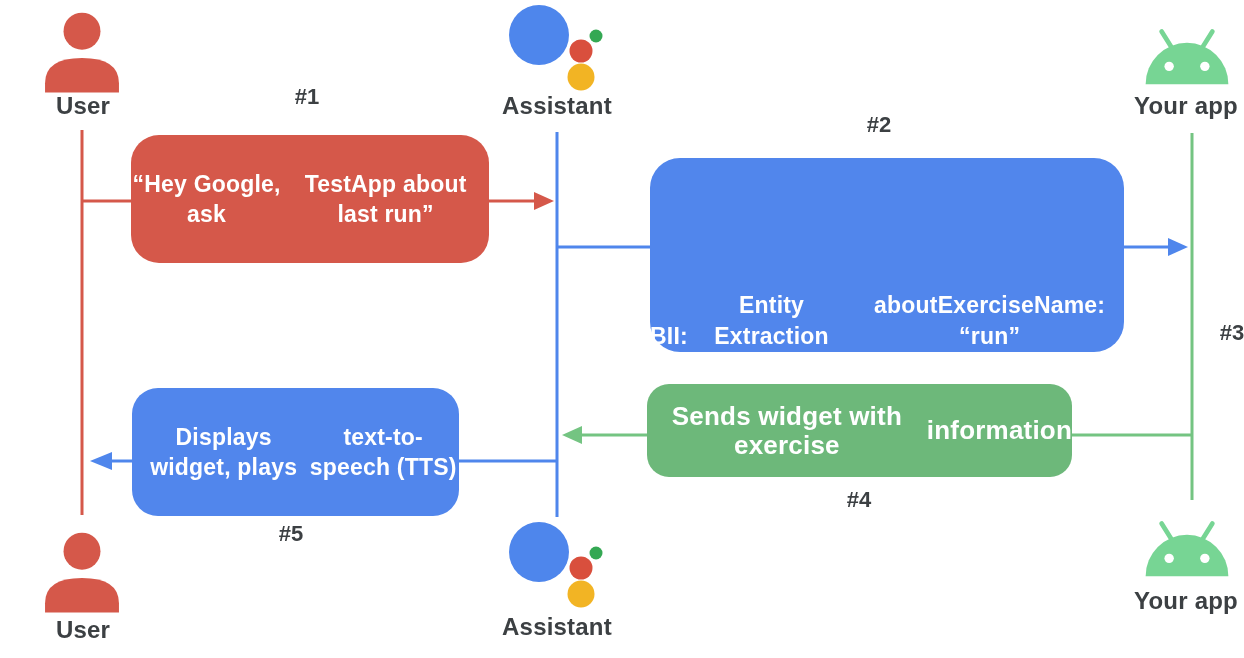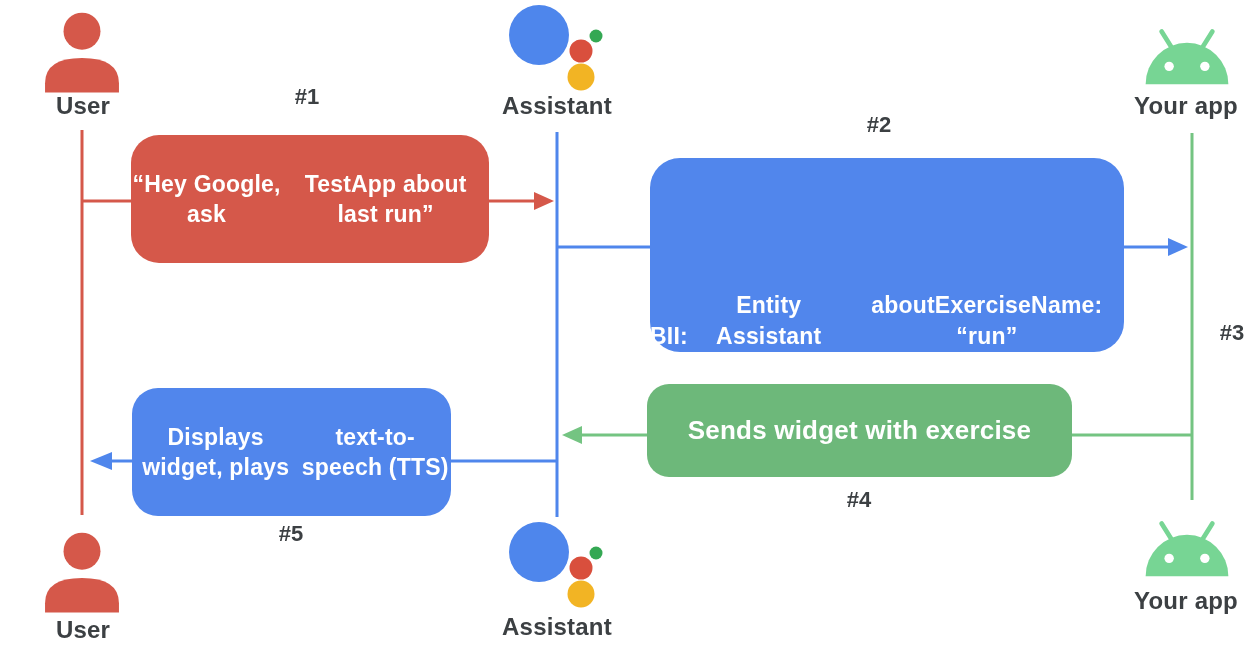--- a/index.html
+++ b/index.html
@@ -20,21 +20,21 @@
   .box {
     position:absolute; display:flex; flex-direction:row; justify-content:center;
     align-items:center; text-align:center; color:#ffffff; font-weight:700;
     letter-spacing:0.2px;
   }
   .box span { display:block; }
 
   .box1 { left:107px; top:135px; width:358px; height:128px; background:#d5584a; border-radius:28px; font-size:23px; line-height:30px; }
   .box2 { left:626px; top:158px; width:474px; height:194px; background:#5186ec; border-radius:30px; font-size:23px; line-height:31px;align-items:flex-end; }
   .box4 { left:623px; top:384px; width:425px; height:93px;  background:#6db87a; border-radius:22px; font-size:26px; line-height:29px; }
-  .box5 { left:108px; top:388px; width:319px; height:128px; background:#5186ec; border-radius:26px; font-size:23px; line-height:30px; }
+  .box5 { left:108px; top:388px; width:319px; height:128px; background:#5186ec; border-radius:26px; font-size:23px; line-height:30px;padding-left:8px; }
 
   .icon { position:absolute; }
 </style>
 </head>
 <body>
 
 <div class="canvas">
 
   <svg class="layer" viewBox="0 0 1244 658">
 
@@ -96,26 +96,27 @@
   <div class="step-label" style="left:795px;  top:487px; width:80px;">#4</div>
   <div class="step-label" style="left:227px;  top:521px; width:80px;">#5</div>
 
   <div class="box box1">
     <span>“Hey Google, ask</span>
     <span>TestApp about last run”</span>
   </div>
 
   <div class="box box2">
     <span>BII:</span>
-    <span>Entity Assistant</span>
+    <span>Entity Extraction</span>
     <span>aboutExerciseName: “run”</span>
   </div>
 
   <div class="box box4">
     <span>Sends widget with exercise</span>
+    <span>information</span>
   </div>
 
   <div class="box box5">
     <span>Displays widget, plays</span>
     <span>text-to-speech (TTS)</span>
   </div>
 
   <svg class="icon" style="left:16px; top:531px;" width="84" height="84" viewBox="0 0 100 100">
     <circle cx="50" cy="24" r="22" fill="#d5584a"></circle>
     <path d="M6 97 L6 86 Q6 56 50 56 Q94 56 94 86 L94 97 Z" fill="#d5584a"></path>

